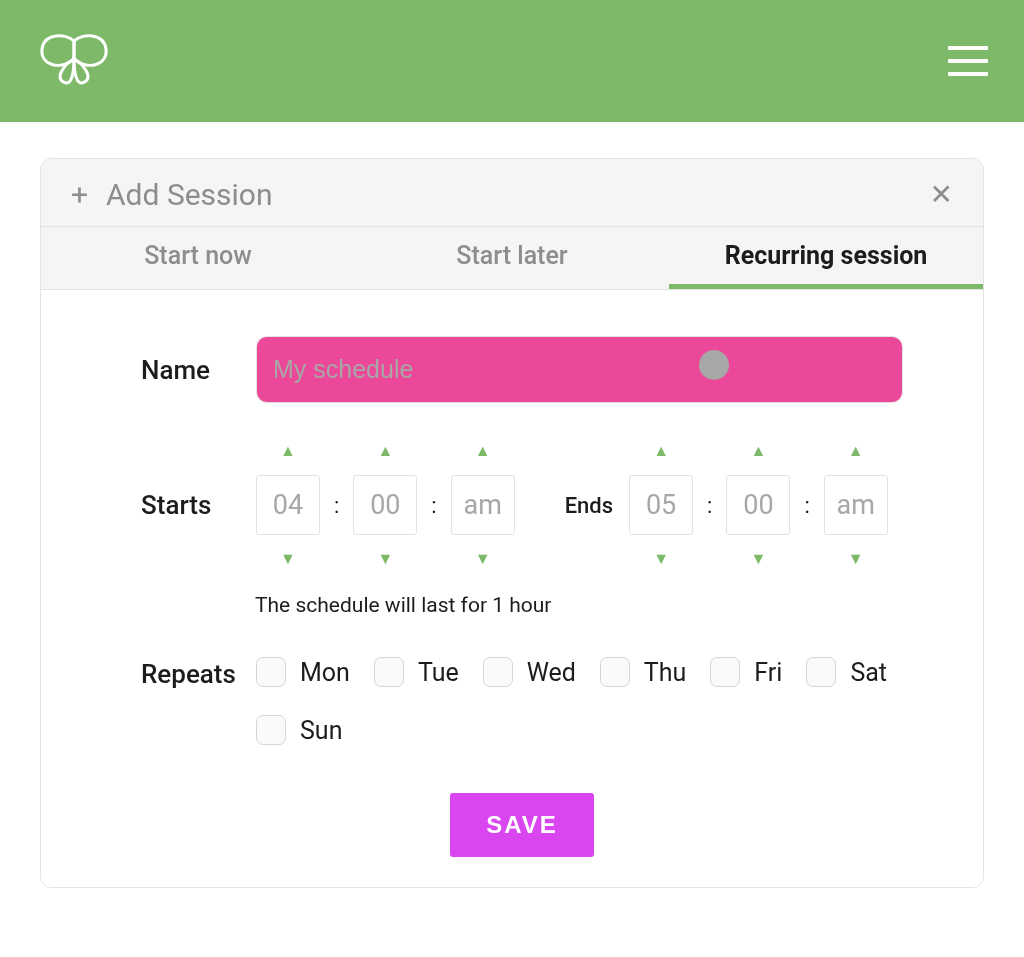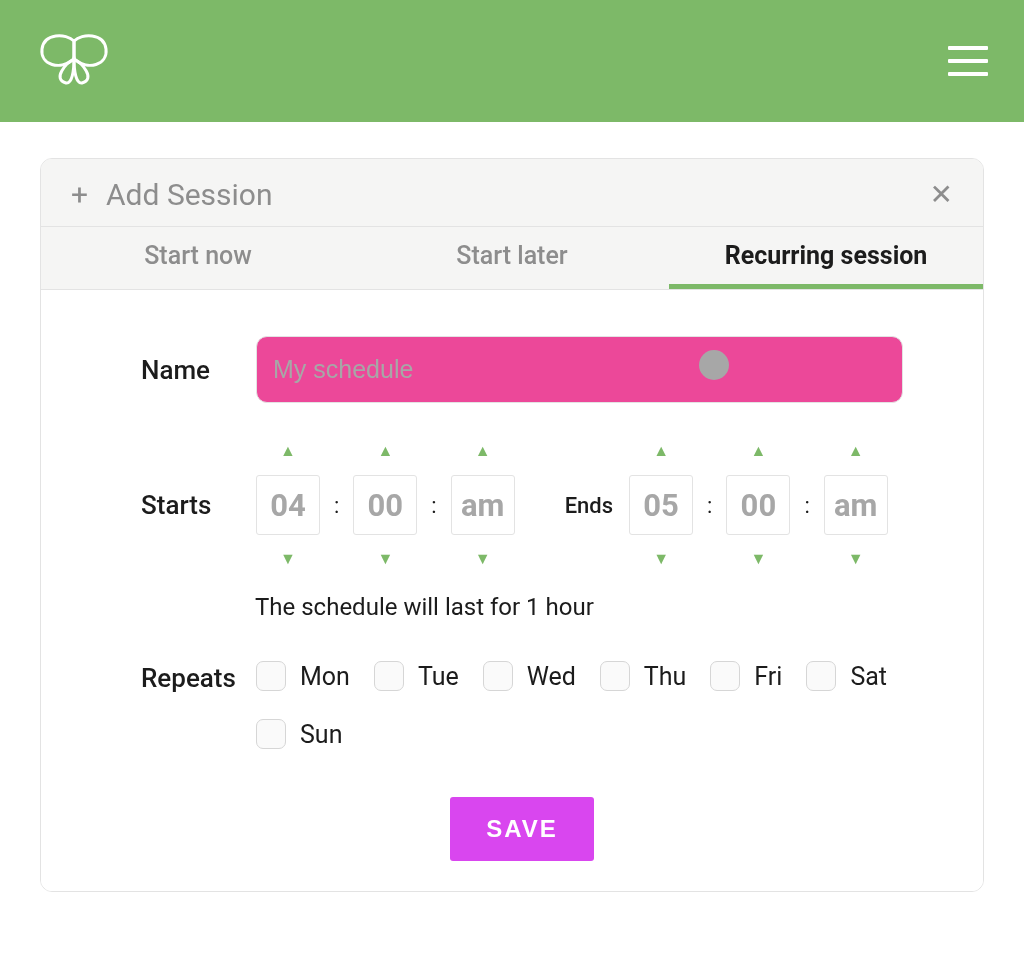--- a/index.html
+++ b/index.html
@@ -171,38 +171,37 @@
   padding: 6px 0;
 }
 .time-box {
   border: 1px solid #e3e3e3;
   border-radius: 3px;
   width: 64px;
   height: 60px;
   display: flex;
   align-items: center;
   justify-content: center;
-  font-size: 31px;
+  font-size: 27px;
   color: #a7a7a7;
   margin: 10px 0;
-  font-weight: bold;
 }
 .time-colon {
   font-size: 22px;
   color: #1c1c1c;
   margin: 0 14px;
 }
 .ends-label {
   font-size: 22px;
   color: #1c1c1c;
   font-weight: 500;
   margin: 0 16px 0 50px;
 }
 .duration-note {
-  font-size: 24px;
+  font-size: 21px;
   color: #1c1c1c;
   margin: 0 0 40px 114px;
 }
 .days-row {
   display: flex;
   flex-wrap: wrap;
   gap: 28px 24px;
 }
 .day-item {
   display: flex;

